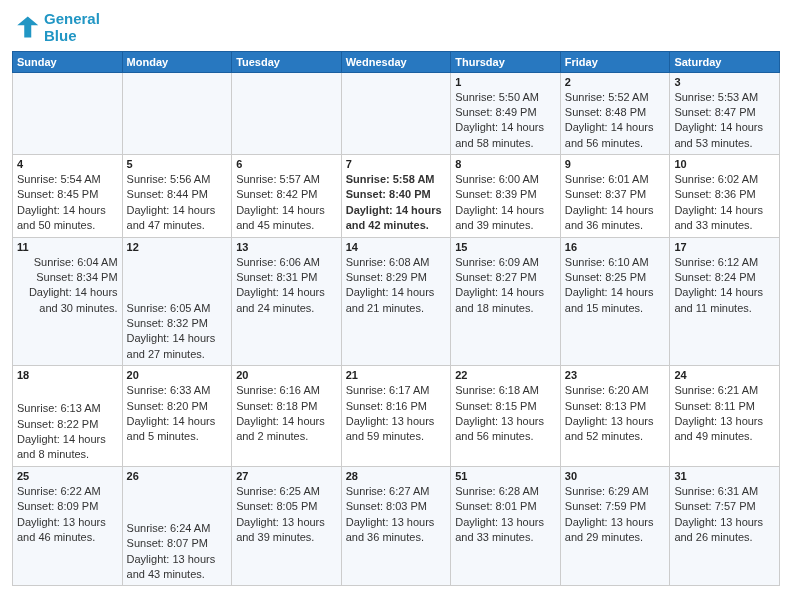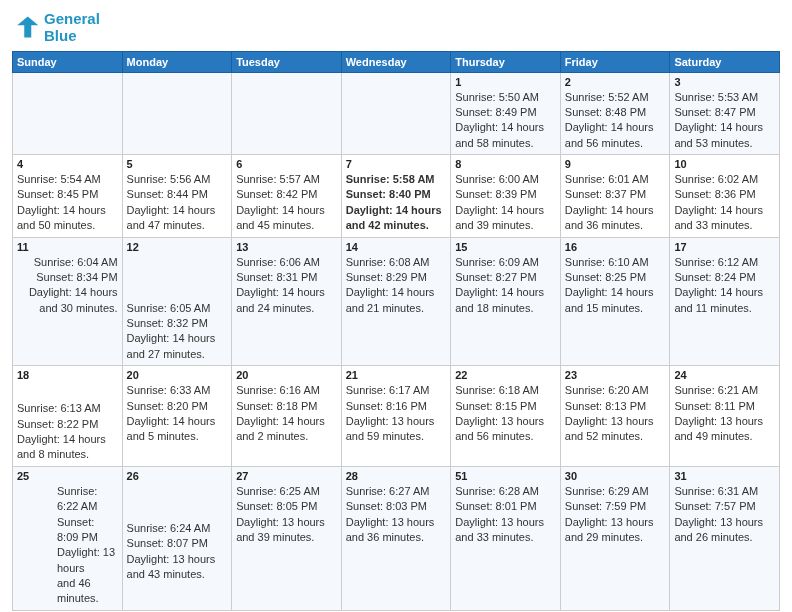--- a/index.html
+++ b/index.html
@@ -300,21 +300,21 @@
             <span class="day-num">24</span>
             <div class="day-info" style="white-space: pre-line;">Sunrise: 6:21 AM
 Sunset: 8:11 PM
 Daylight: 13 hours
 and 49 minutes.</div>
           </td>
         </tr>
         <tr>
           <td>
             <span class="day-num">25</span>
-            <div class="day-info" style="white-space: pre-line; margin-left: 40px;">Sunrise: 6:22 AM
+            <div class="day-info" style="white-space: pre-line;">Sunrise: 6:22 AM
 Sunset: 8:09 PM
 Daylight: 13 hours
 and 46 minutes.</div>
           </td>
           <td>
             <span class="day-num">26</span>
             <div class="day-info" style="white-space: pre-line; margin-top: 39px;">Sunrise: 6:24 AM
 Sunset: 8:07 PM
 Daylight: 13 hours
 and 43 minutes.</div>

